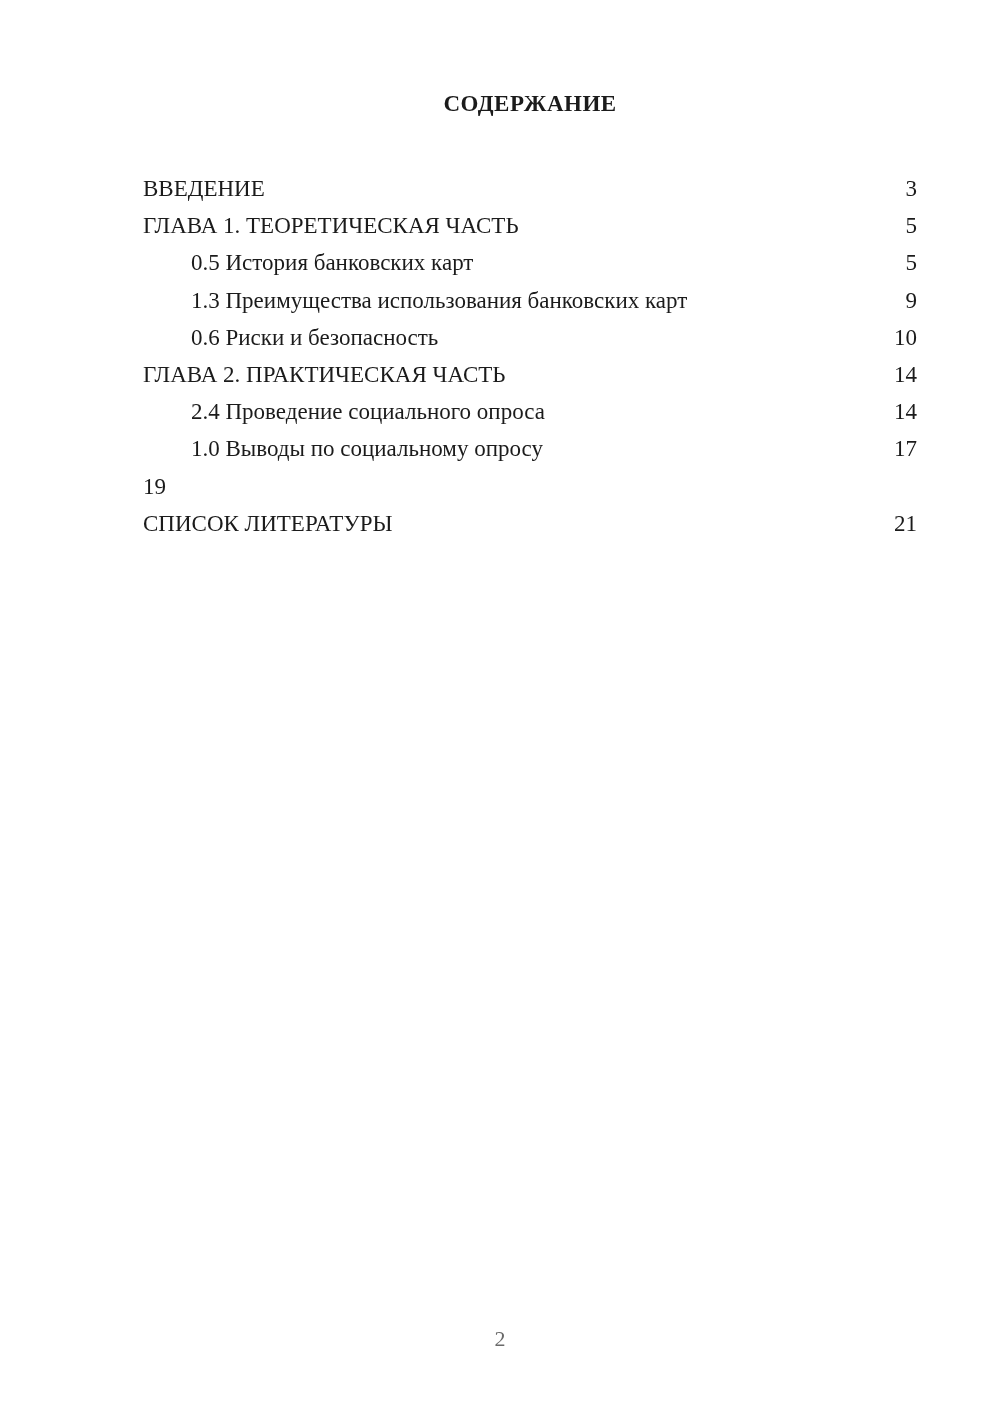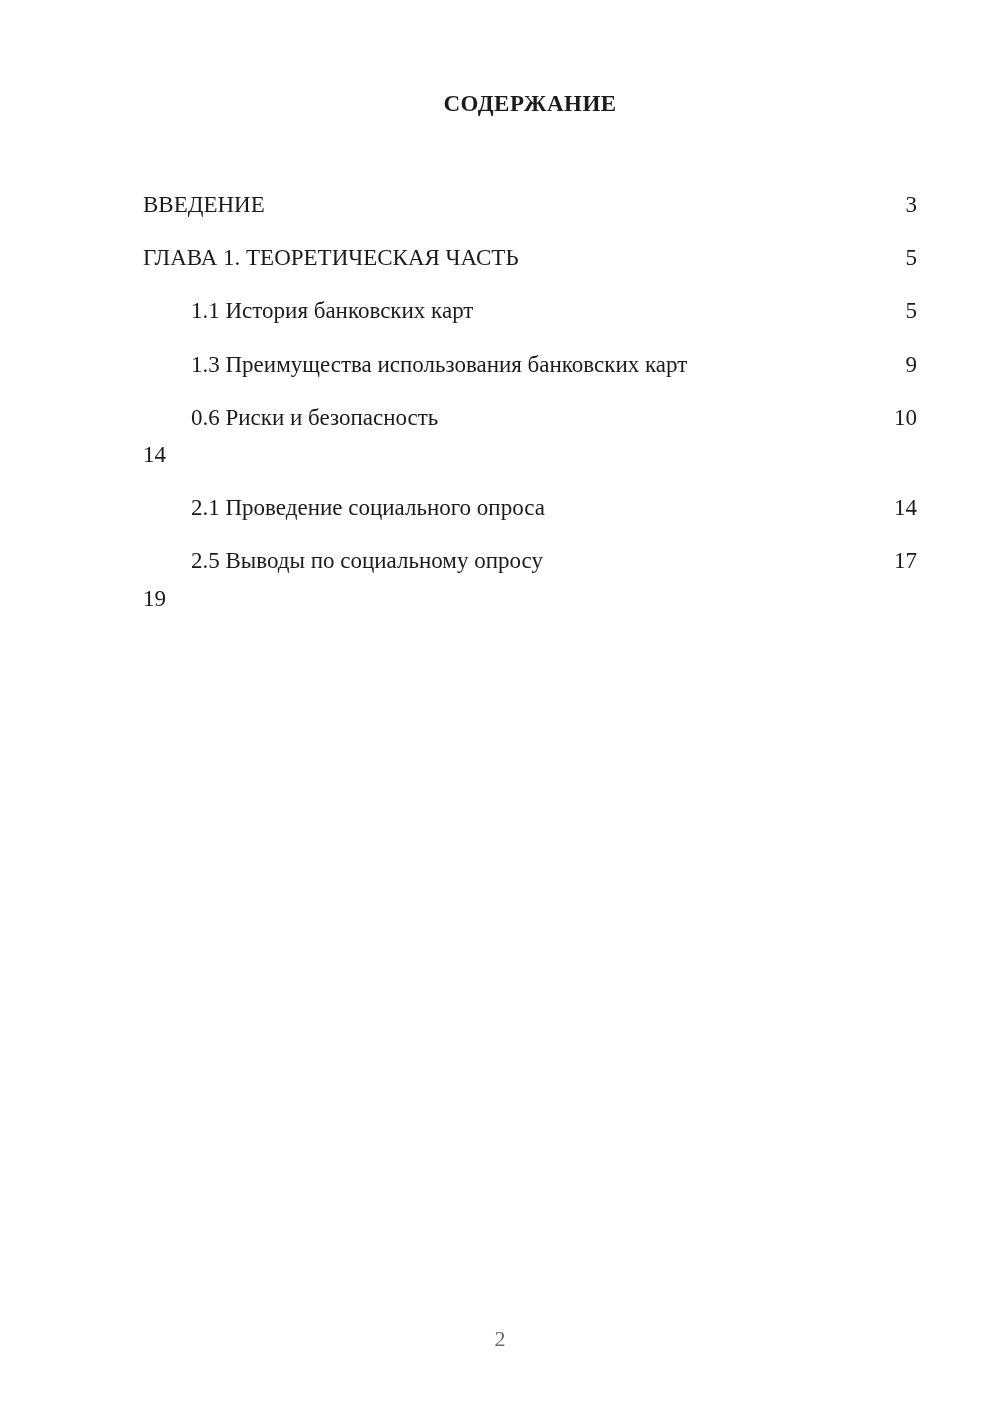--- a/index.html
+++ b/index.html
@@ -36,21 +36,20 @@
   }
   .toc-row {
     display: flex;
     justify-content: space-between;
     align-items: baseline;
     line-height: 37.2px;
     font-size: 23px;
   }
   .toc-row .toc-label {
     white-space: nowrap;
-    margin-top: 16px;
   }
   .toc-row.level-1 .toc-label {
     padding-left: 48px;
   }
   .toc-row .toc-page {
     text-align: right;
     white-space: nowrap;
   }
   .footer-page-number {
     position: absolute;
@@ -72,42 +71,47 @@
   <div class="toc">
       <div class="toc-row">
       <span class="toc-label">ВВЕДЕНИЕ</span>
       <span class="toc-page">3</span>
     </div>
       <div class="toc-row">
       <span class="toc-label">ГЛАВА 1. ТЕОРЕТИЧЕСКАЯ ЧАСТЬ</span>
       <span class="toc-page">5</span>
     </div>
       <div class="toc-row level-1">
-      <span class="toc-label">1.1 История банковских карт</span>
+      <span class="toc-label">0.5 История банковских карт</span>
       <span class="toc-page">5</span>
     </div>
       <div class="toc-row level-1">
       <span class="toc-label">1.3 Преимущества использования банковских карт</span>
       <span class="toc-page">9</span>
     </div>
       <div class="toc-row level-1">
       <span class="toc-label">0.6 Риски и безопасность</span>
       <span class="toc-page">10</span>
     </div>
       <div class="toc-row">
+      <span class="toc-label">ГЛАВА 2. ПРАКТИЧЕСКАЯ ЧАСТЬ</span>
       <span class="toc-page">14</span>
     </div>
       <div class="toc-row level-1">
-      <span class="toc-label">2.1 Проведение социального опроса</span>
+      <span class="toc-label">2.4 Проведение социального опроса</span>
       <span class="toc-page">14</span>
     </div>
       <div class="toc-row level-1">
-      <span class="toc-label">2.5 Выводы по социальному опросу</span>
+      <span class="toc-label">1.0 Выводы по социальному опросу</span>
       <span class="toc-page">17</span>
     </div>
       <div class="toc-row">
       <span class="toc-page">19</span>
+    </div>
+      <div class="toc-row">
+      <span class="toc-label">СПИСОК ЛИТЕРАТУРЫ</span>
+      <span class="toc-page">21</span>
     </div>
     </div>
 
   <div class="footer-page-number">2</div>
 
 </div>
 
 </body></html>

